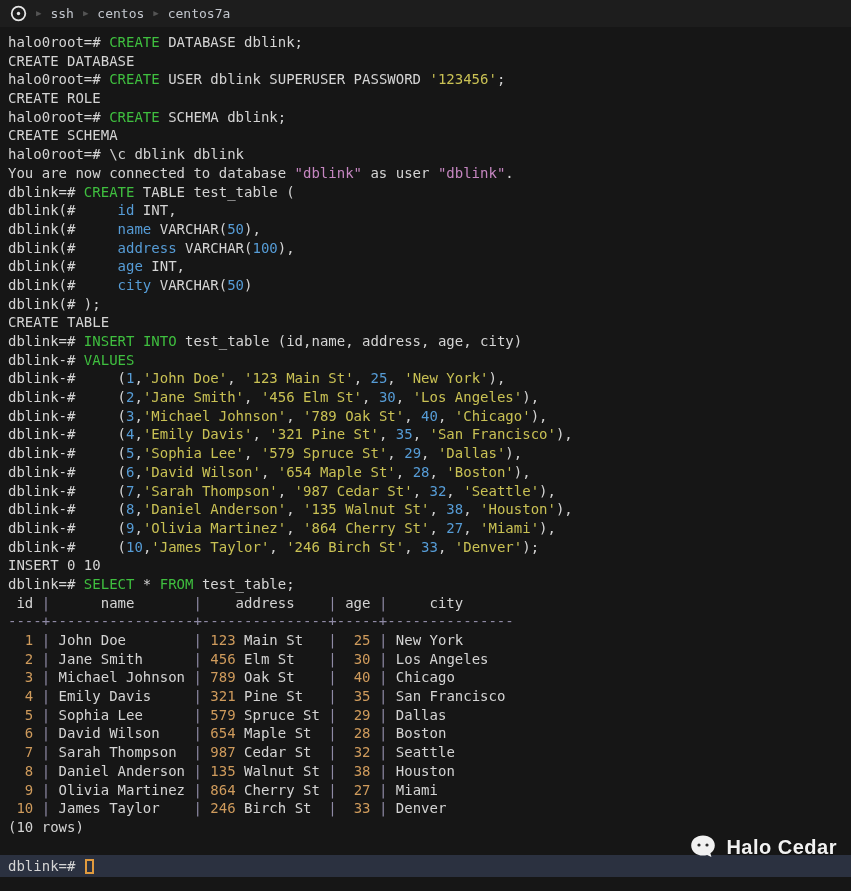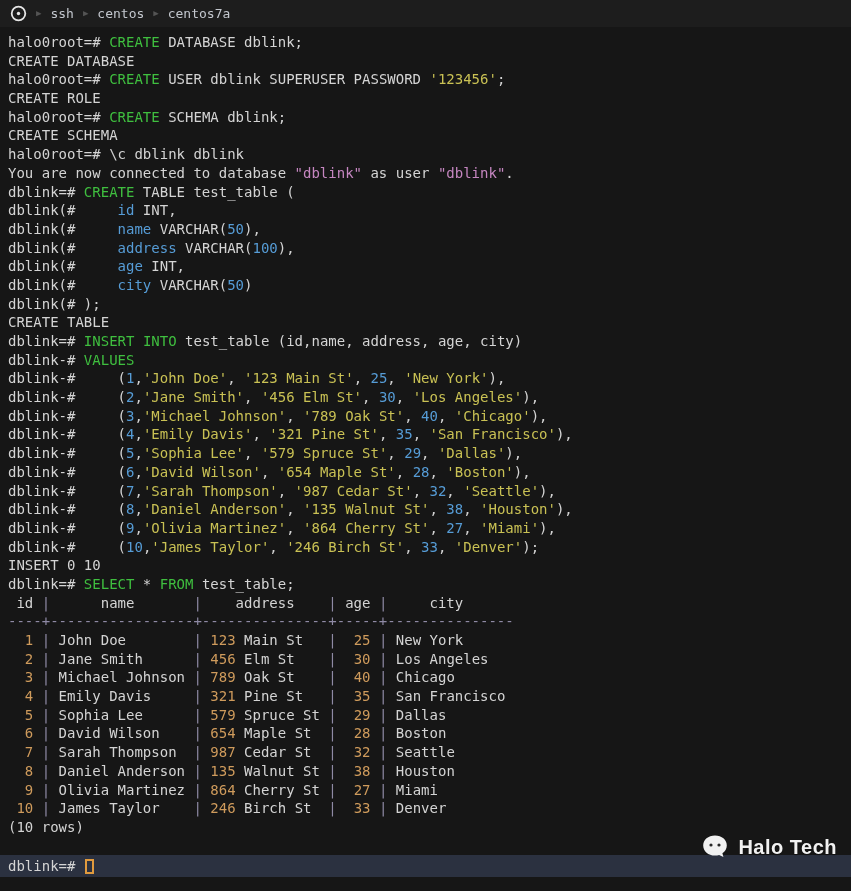--- a/index.html
+++ b/index.html
@@ -78,14 +78,14 @@
 </div>
 
 <div class="watermark">
   <span style="display:flex;">
     <svg width="30" height="30" viewBox="0 0 30 30">
       <path d="M15 3.5c6.8 0 11.8 4.3 11.8 9.9 0 3.2-1.7 6-4.4 7.8l1 3.9-4.3-2.1c-1.3.4-2.7.6-4.1.6-6.8 0-11.8-4.3-11.8-10.1C3.2 7.8 8.2 3.5 15 3.5z" fill="#ffffff"></path>
       <circle cx="11" cy="13" r="1.6" fill="#2a2a2a"></circle>
       <circle cx="19" cy="13" r="1.6" fill="#2a2a2a"></circle>
     </svg>
   </span>
-  <span class="watermark-text">Halo Tech</span>
+  <span class="watermark-text">Halo Cedar</span>
 </div>
 
 </body></html>

